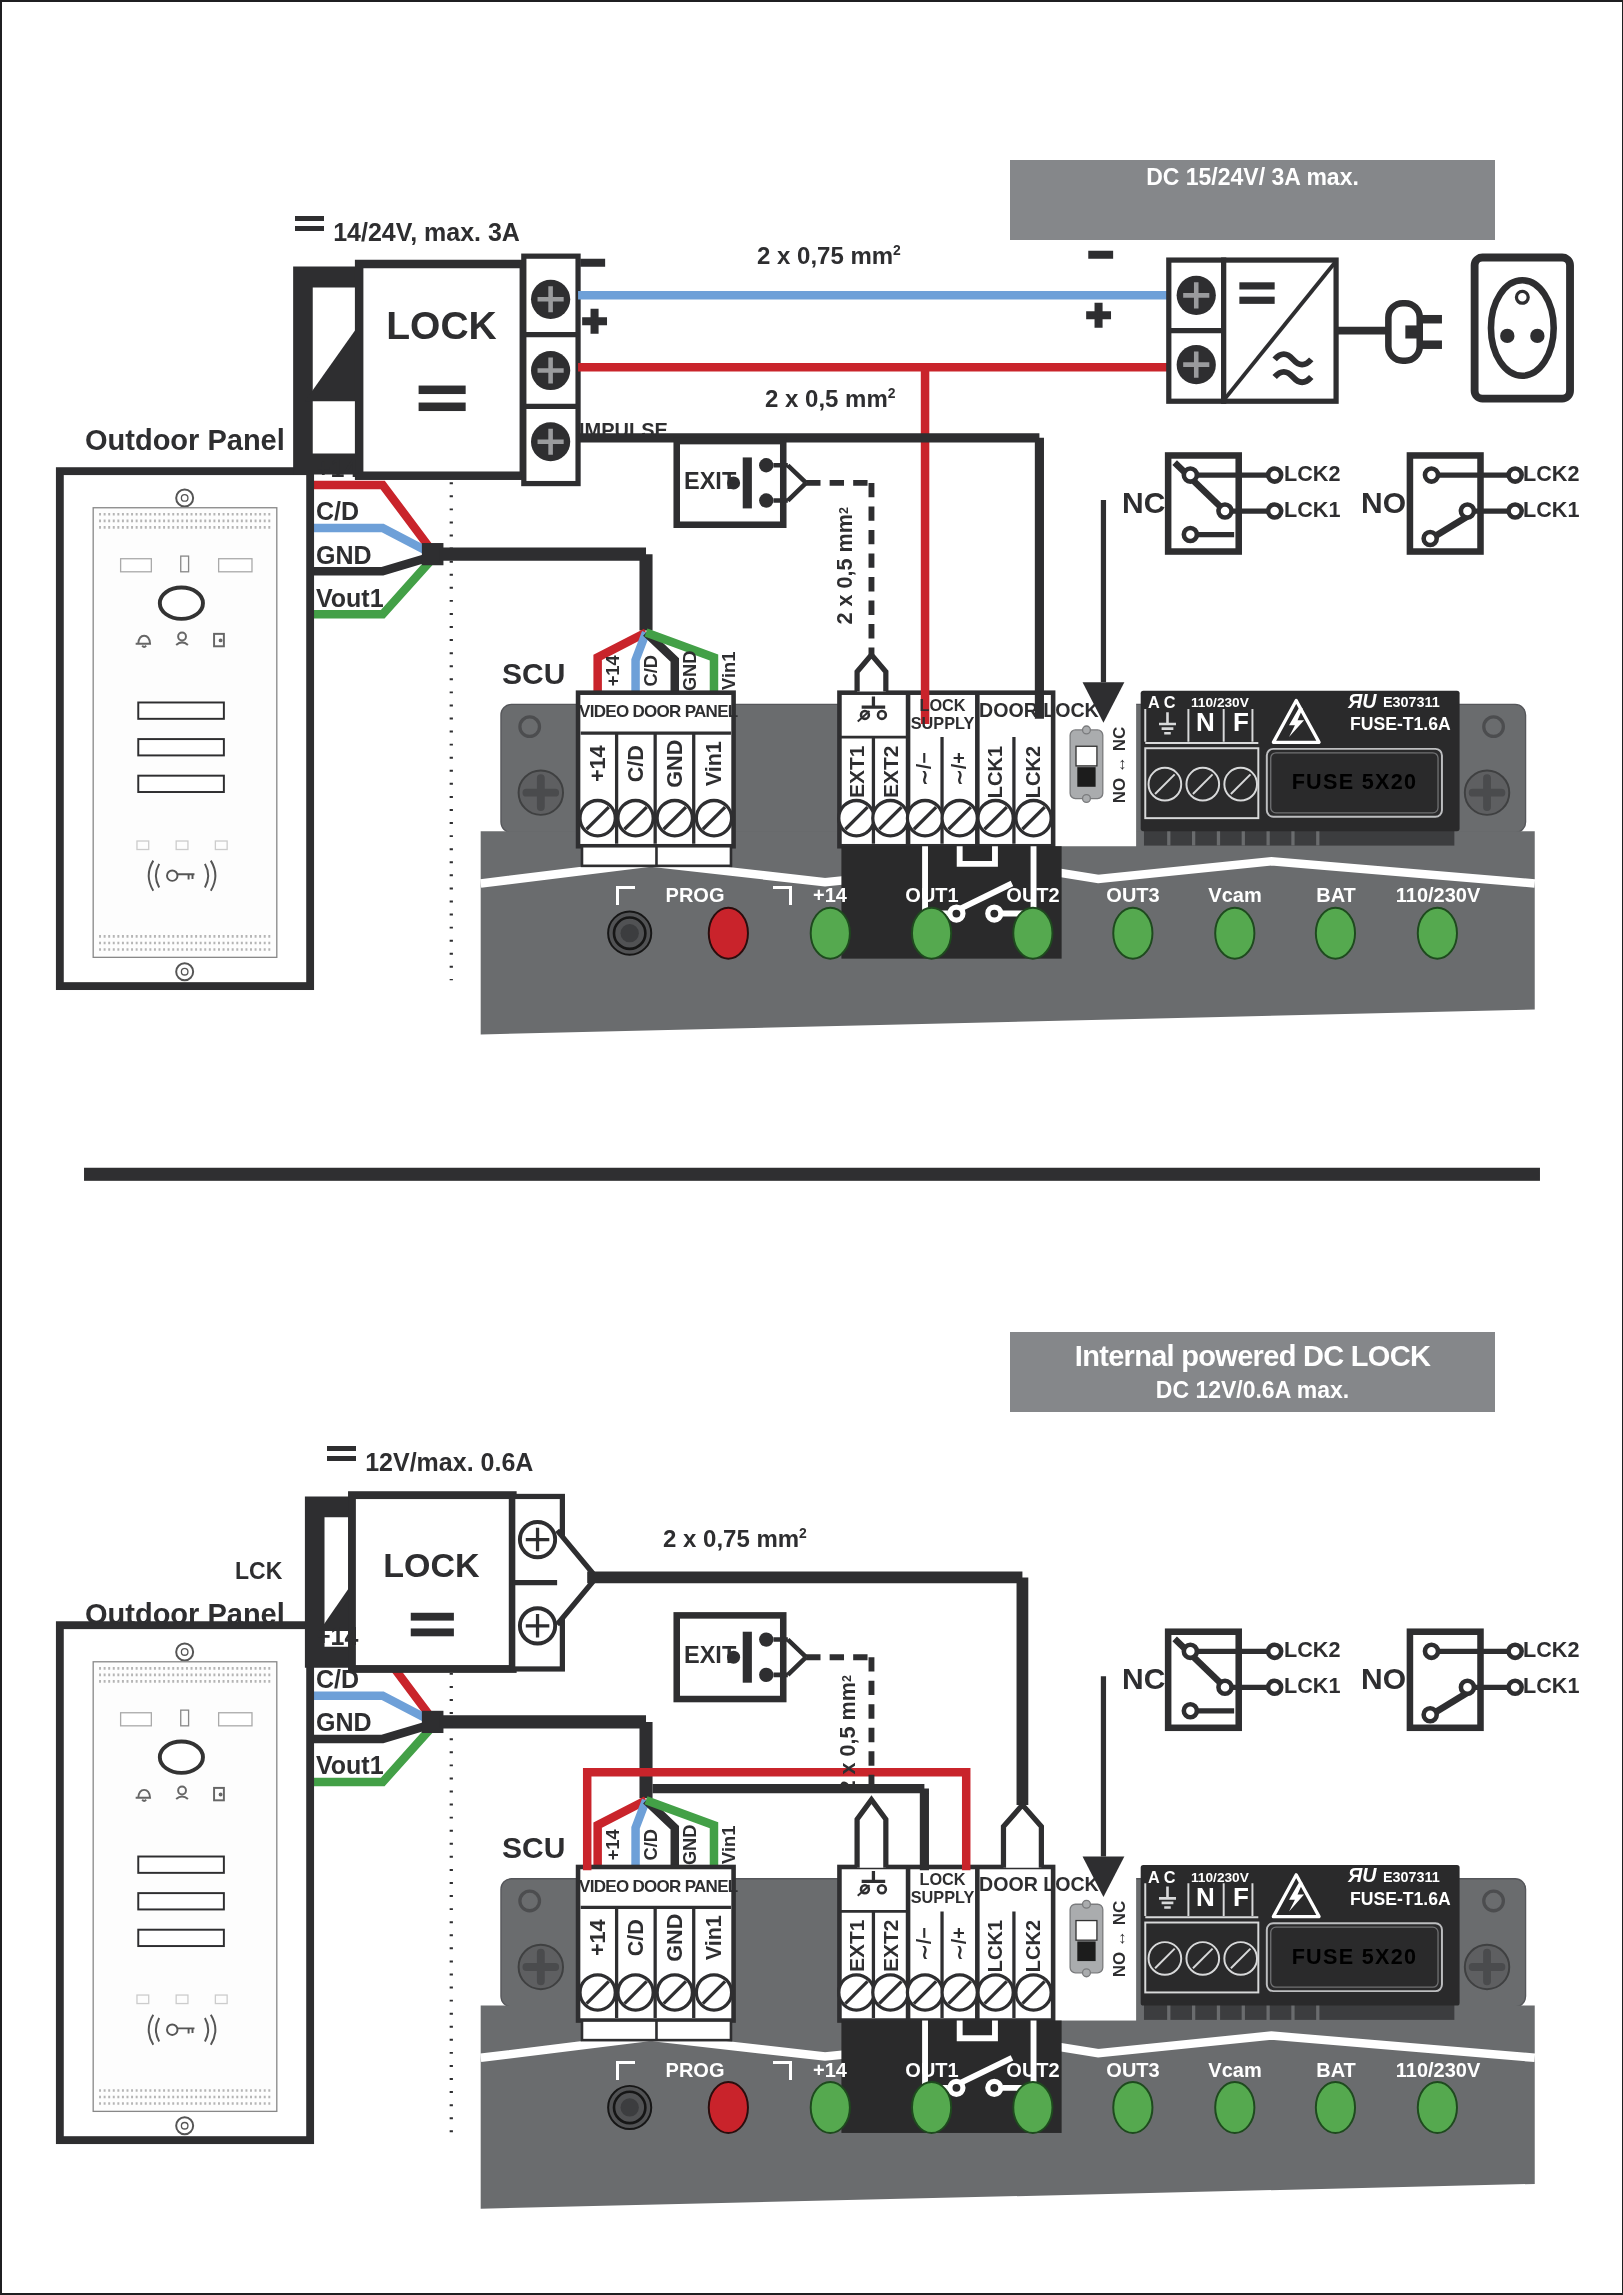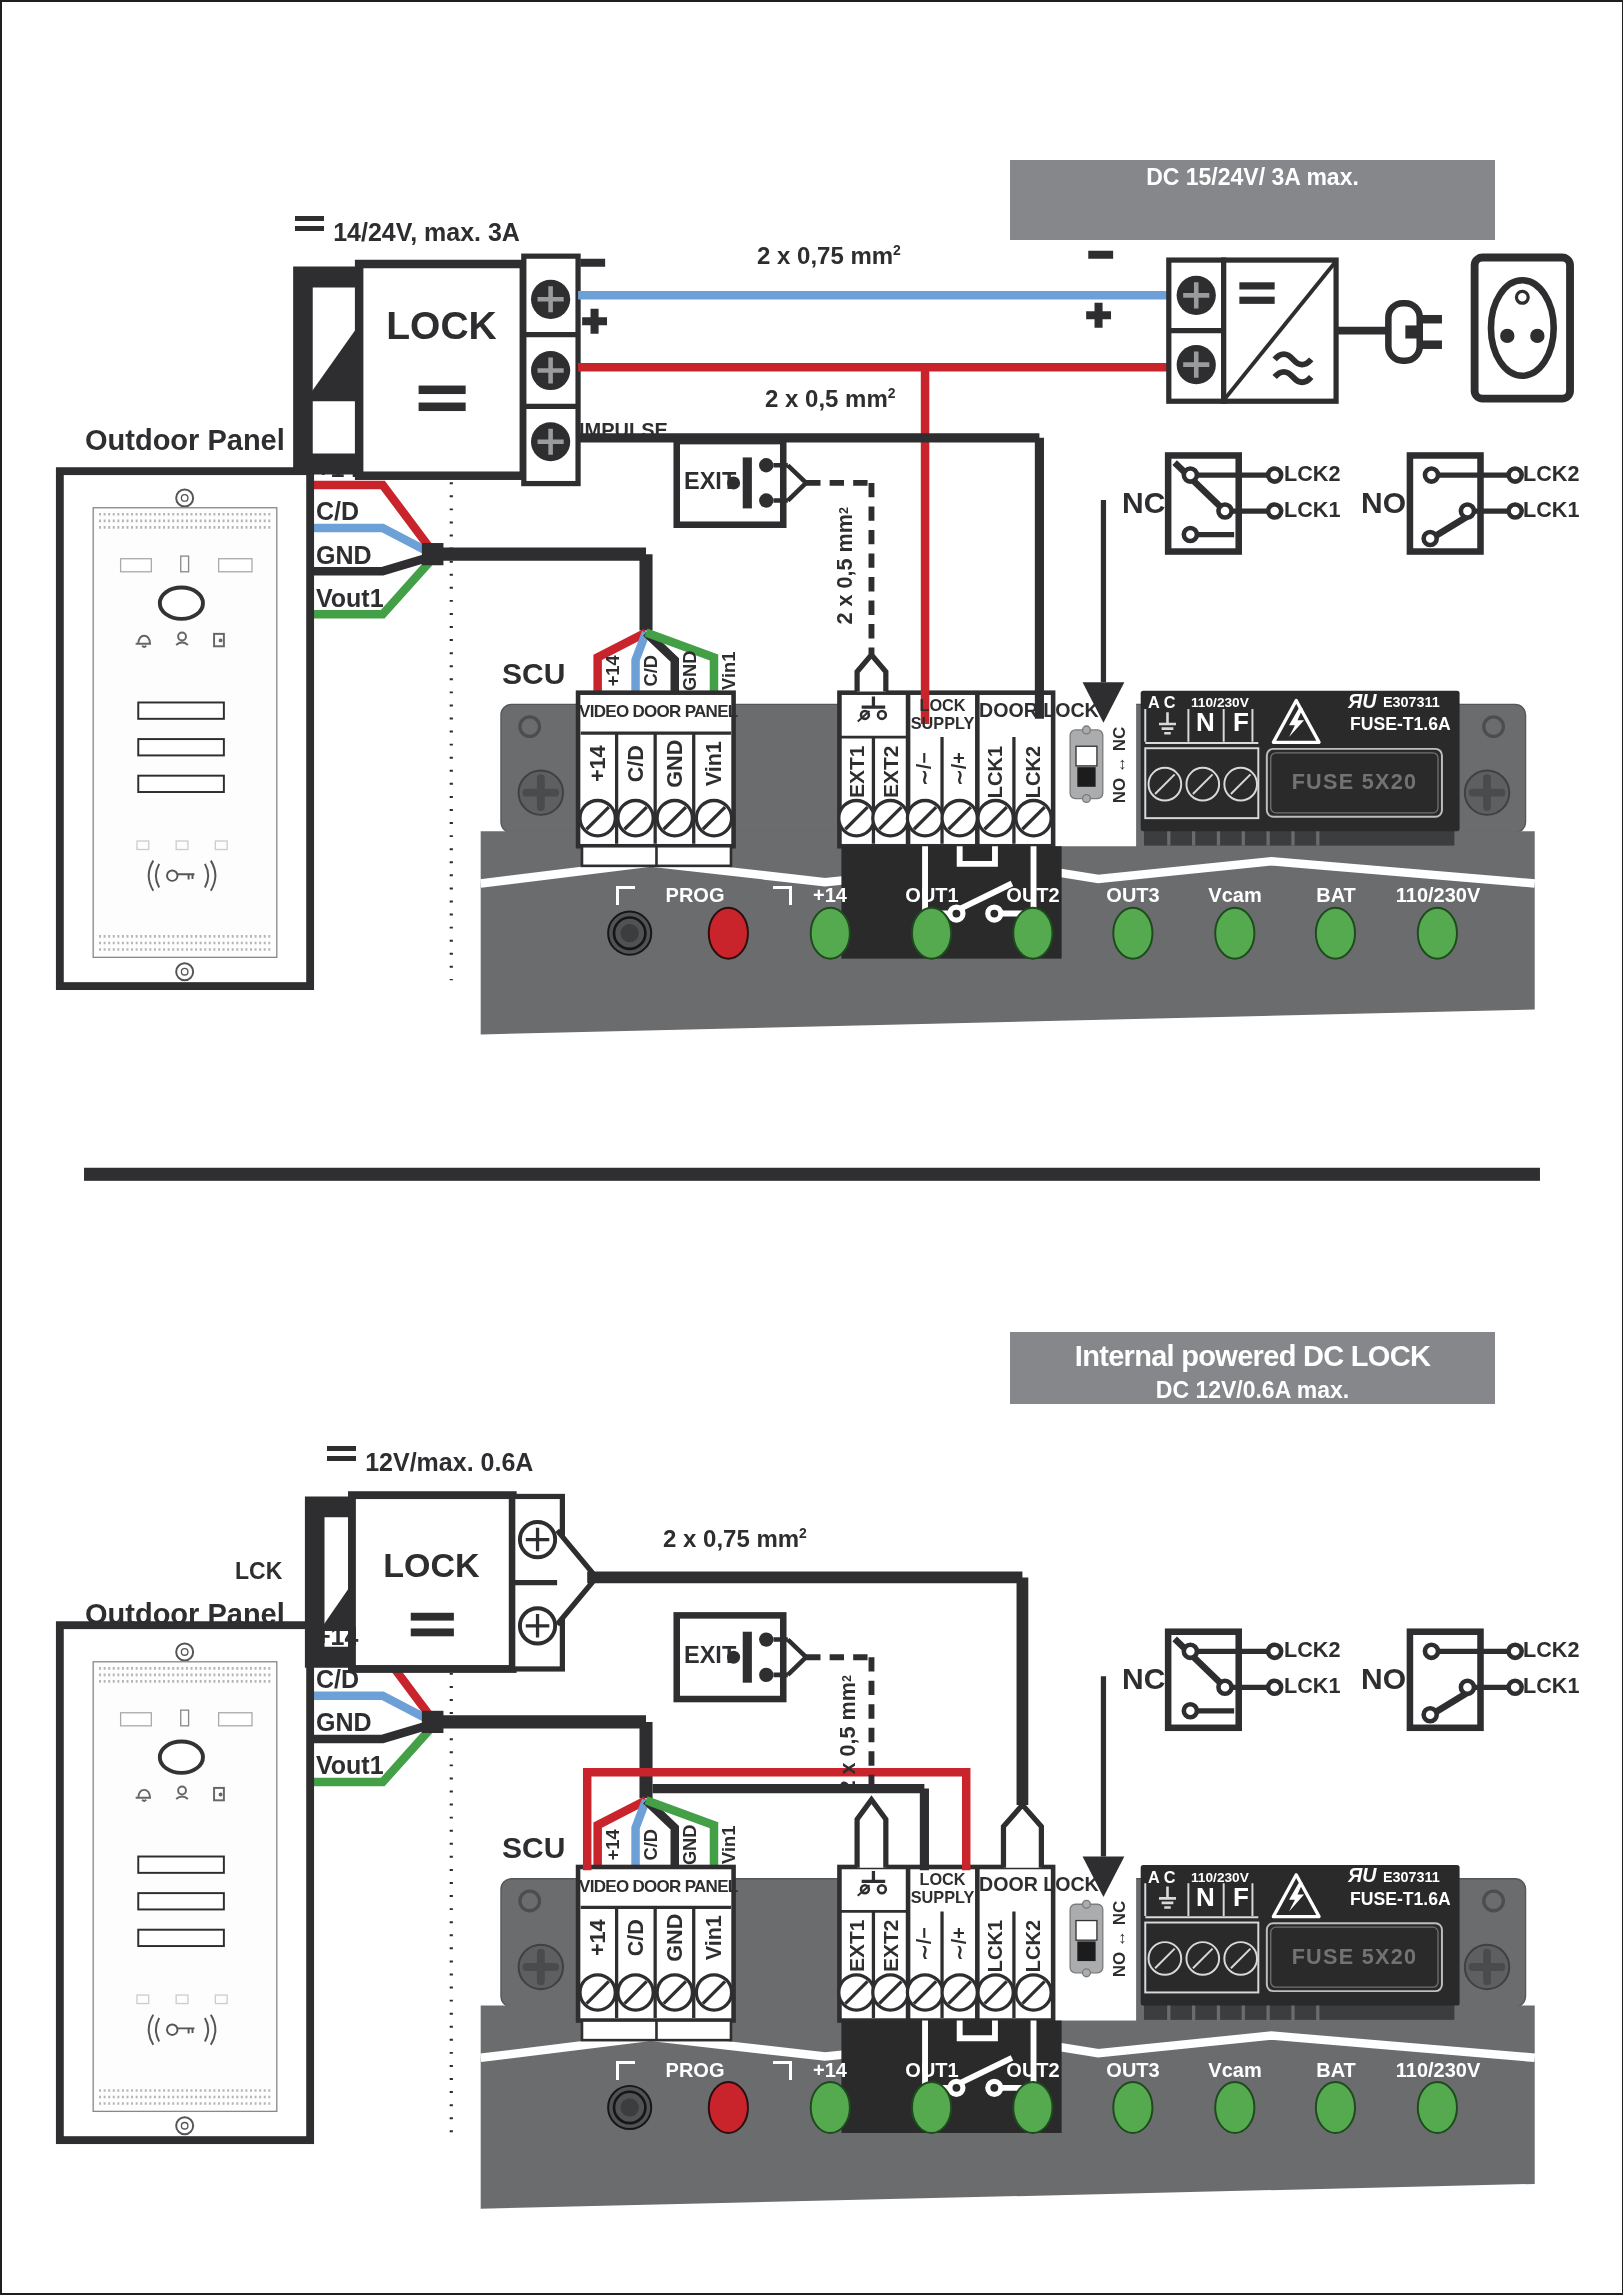--- a/index.html
+++ b/index.html
@@ -12,21 +12,21 @@
   .rot{display:flex;align-items:center;justify-content:center;transform:rotate(-90deg);}
   .hdr{position:absolute;background:#85878a;text-align:center;color:#fff;font-weight:700;}
   .hdr .l1{font-size:29px;margin-top:7.8px;letter-spacing:-0.7px;}
   .hdr .l2{font-size:23px;margin-top:3.9px;}
   .dc{display:inline-block;width:29px;height:4.6px;border-top:5.9px solid #2e2e30;border-bottom:5.9px solid #2e2e30;margin-right:9.2px;vertical-align:10.5px;}
   .sup{font-size:58%;vertical-align:super;}
   .sym{-webkit-text-stroke:3.3px #2e2e30;font-size:43px;}
   .brk{position:absolute;width:15.7px;height:15.7px;}
   .brkL{border-top:3.3px solid #fff;border-left:3.3px solid #fff;}
   .brkR{border-top:3.3px solid #fff;border-right:3.3px solid #fff;}
-  .gray{color:#737373;letter-spacing:1.3px;}
+  .gray{color:#000000;letter-spacing:1.3px;}
 </style>
 </head>
 <body>
 
 <div id="canvas">
 
 <svg id="art" width="1624" height="2295" viewBox="0 0 2484 3512">
   <defs>
 
     <g id="screwD">
@@ -399,21 +399,21 @@
   <div class="t tc w" style="left:784px;top:885px;width:92px;font-size:20px;">+14</div>
   <div class="t tc w" style="left:886px;top:885px;width:92px;font-size:20px;">OUT1</div>
   <div class="t tc w" style="left:987px;top:885px;width:92px;font-size:20px;">OUT2</div>
   <div class="t tc w" style="left:1087px;top:885px;width:92px;font-size:20px;">OUT3</div>
   <div class="t tc w" style="left:1189px;top:885px;width:92px;font-size:20px;">Vcam</div>
   <div class="t tc w" style="left:1290px;top:885px;width:92px;font-size:20px;">BAT</div>
   <div class="t tc w" style="left:1392px;top:885px;width:92px;font-size:20px;">110/230V</div>
 </div>
 
 <div>
-  <div class="hdr" style="left:1010px;top:1332px;width:485px;height:72px;">
+  <div class="hdr" style="left:1010px;top:1332px;width:485px;height:80px;">
     <div class="l1">Internal powered DC LOCK</div>
     <div class="l2">DC 12V/0.6A max.</div>
   </div>
   <div class="t" style="left:327px;top:1446px;font-size:25px;"><span class="dc"></span><span>12V/max. 0.6A</span></div>
   <div class="t" style="left:235px;top:1560px;font-size:23px;">LCK</div>
   <div class="t tc" style="left:366px;top:1548px;width:131px;font-size:34px;">LOCK</div>
   <div class="t" style="left:663px;top:1527px;font-size:24px;"><span>2 x 0,75 mm</span><span class="sup">2</span></div>
 
   <div class="t" style="left:85px;top:1600px;font-size:29px;">Outdoor Panel</div>
   <div class="t" style="left:316px;top:1624px;font-size:25px;">+14</div>

